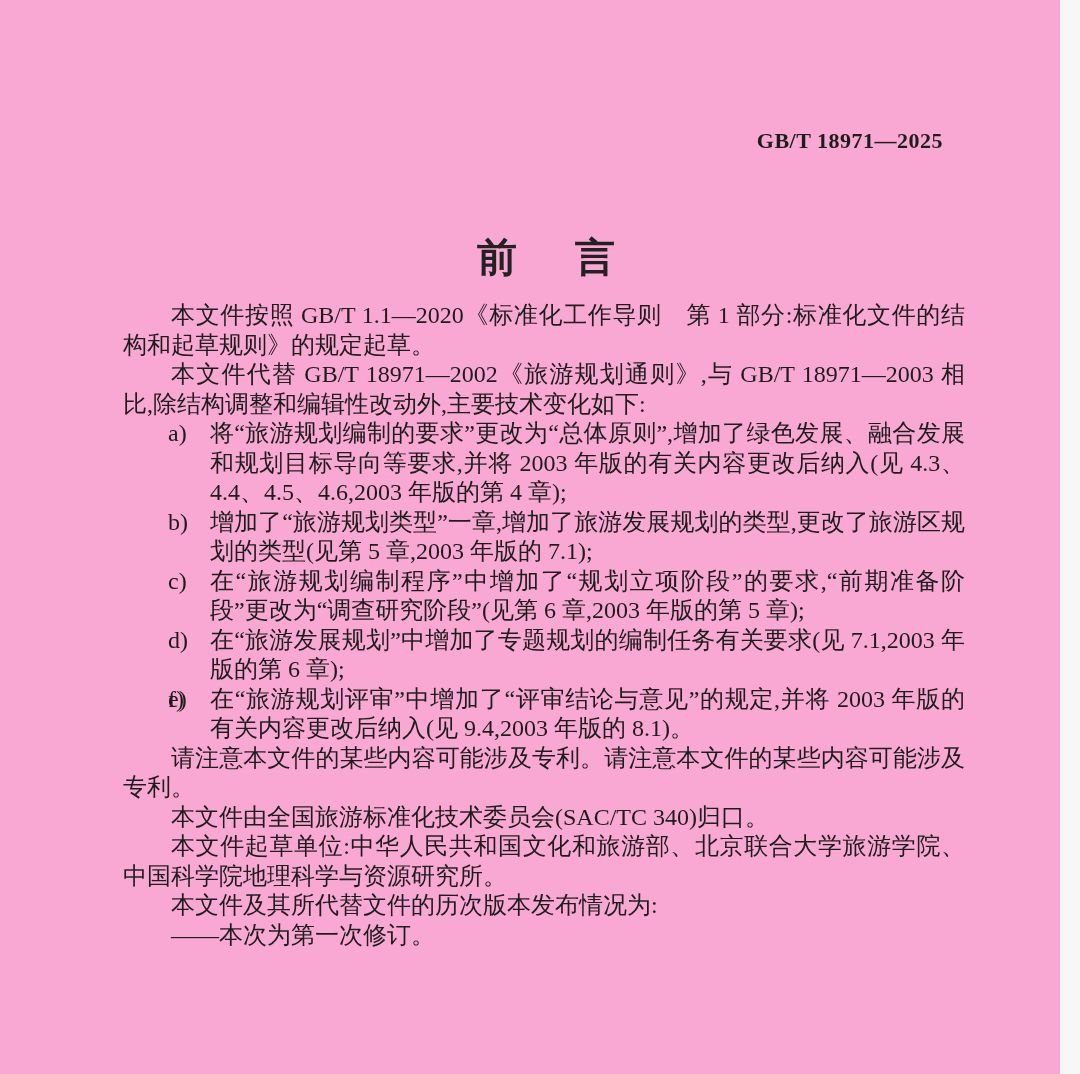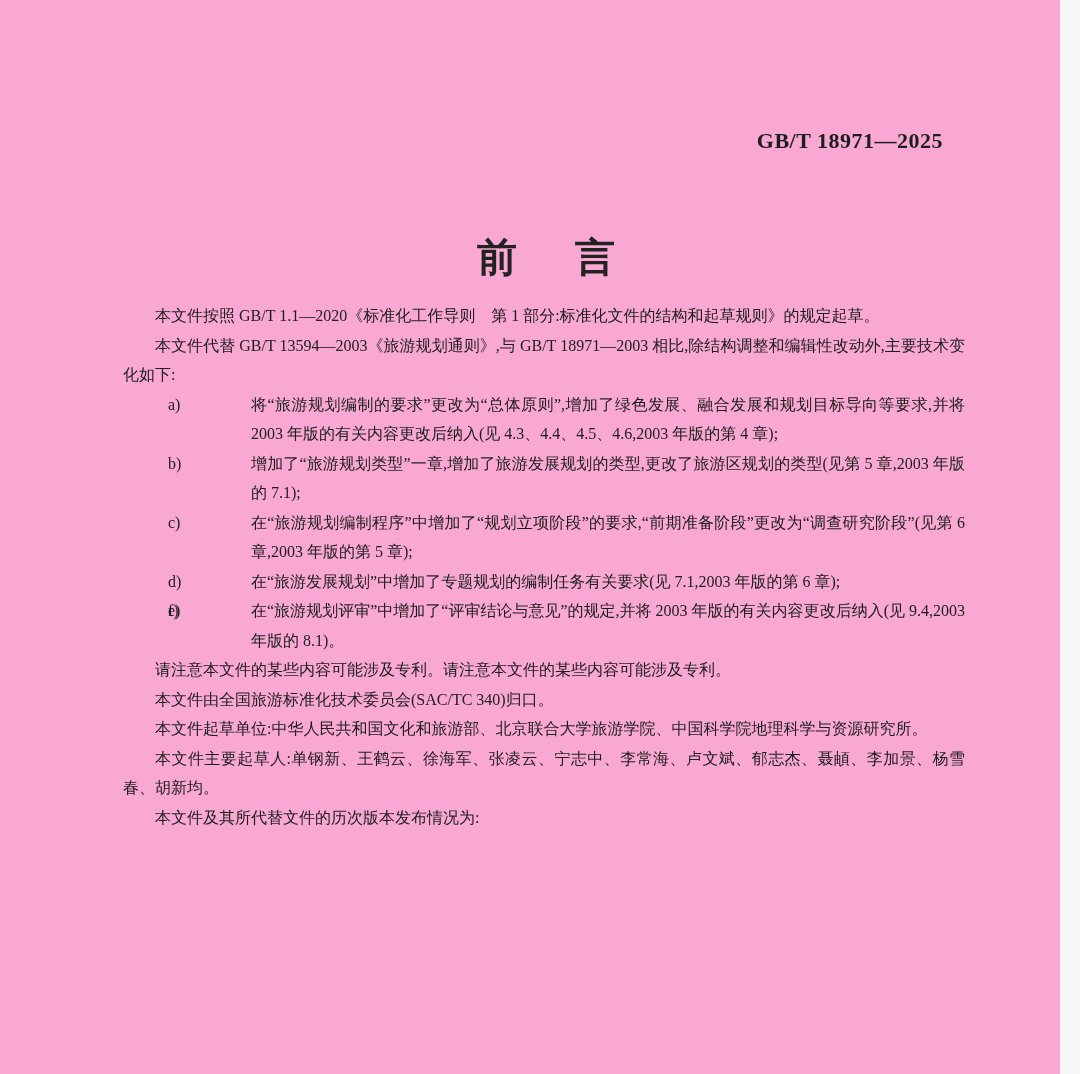--- a/index.html
+++ b/index.html
@@ -37,59 +37,58 @@
     font-size: 40px;
     font-weight: bold;
     color: #222;
   }
   .fw-title .t2 { margin-left: 48px; }
   .content {
     position: absolute;
     top: 301px;
     left: 123px;
     width: 842px;
-    font-size: 16px;
+    font-size: 24px;
     line-height: 29.5px;
     text-align: justify;
   }
   p.para {
     margin: 0;
     text-indent: 2em;
   }
   .change-item {
     position: relative;
     padding-left: 87px;
   }
   .change-item .label {
     position: absolute;
     left: 45px;
     top: 0;
   }
   .change-item .text {
     display: block;
-    margin-left: 41px;
   }
 </style>
 </head>
 <body>
 
 <div class="page">
 
   <div class="std-code">GB/T 18971—2025</div>
 
   <h1 class="fw-title">
     <span class="t1">前</span>
     <span class="t2">言</span>
   </h1>
 
   <div class="content">
 
     <p class="para">本文件按照 GB/T 1.1—2020《标准化工作导则　第 1 部分:标准化文件的结构和起草规则》的规定起草。</p>
 
-    <p class="para">本文件代替 GB/T 13594—2003《旅游规划通则》,与 GB/T 18971—2003 相比,除结构调整和编辑性改动外,主要技术变化如下:</p>
+    <p class="para">本文件代替 GB/T 18971—2002《旅游规划通则》,与 GB/T 18971—2003 相比,除结构调整和编辑性改动外,主要技术变化如下:</p>
 
     <div class="change-item">
       <span class="label">a)</span>
       <span class="text">将“旅游规划编制的要求”更改为“总体原则”,增加了绿色发展、融合发展和规划目标导向等要求,并将 2003 年版的有关内容更改后纳入(见 4.3、4.4、4.5、4.6,2003 年版的第 4 章);</span>
     </div>
     <div class="change-item">
       <span class="label">b)</span>
       <span class="text">增加了“旅游规划类型”一章,增加了旅游发展规划的类型,更改了旅游区规划的类型(见第 5 章,2003 年版的 7.1);</span>
     </div>
     <div class="change-item">
@@ -108,20 +107,20 @@
       <span class="text">在“旅游规划评审”中增加了“评审结论与意见”的规定,并将 2003 年版的有关内容更改后纳入(见 9.4,2003 年版的 8.1)。</span>
     </div>
 
     <p class="para">请注意本文件的某些内容可能涉及专利。请注意本文件的某些内容可能涉及专利。</p>
 
 
     <p class="para">本文件由全国旅游标准化技术委员会(SAC/TC 340)归口。</p>
 
     <p class="para">本文件起草单位:中华人民共和国文化和旅游部、北京联合大学旅游学院、中国科学院地理科学与资源研究所。</p>
 
-    <p class="para">本文件主要起草人:单钢新、王鹤云、徐海军、张凌云、宁志中、李常海、卢文斌、郁志杰、聂頔、李加景、杨雪春、胡新均。</p>
 
     <p class="para">本文件及其所代替文件的历次版本发布情况为:</p>
 
 
+    <p class="para">——本次为第一次修订。</p>
 
   </div>
 </div>
 
 </body></html>

